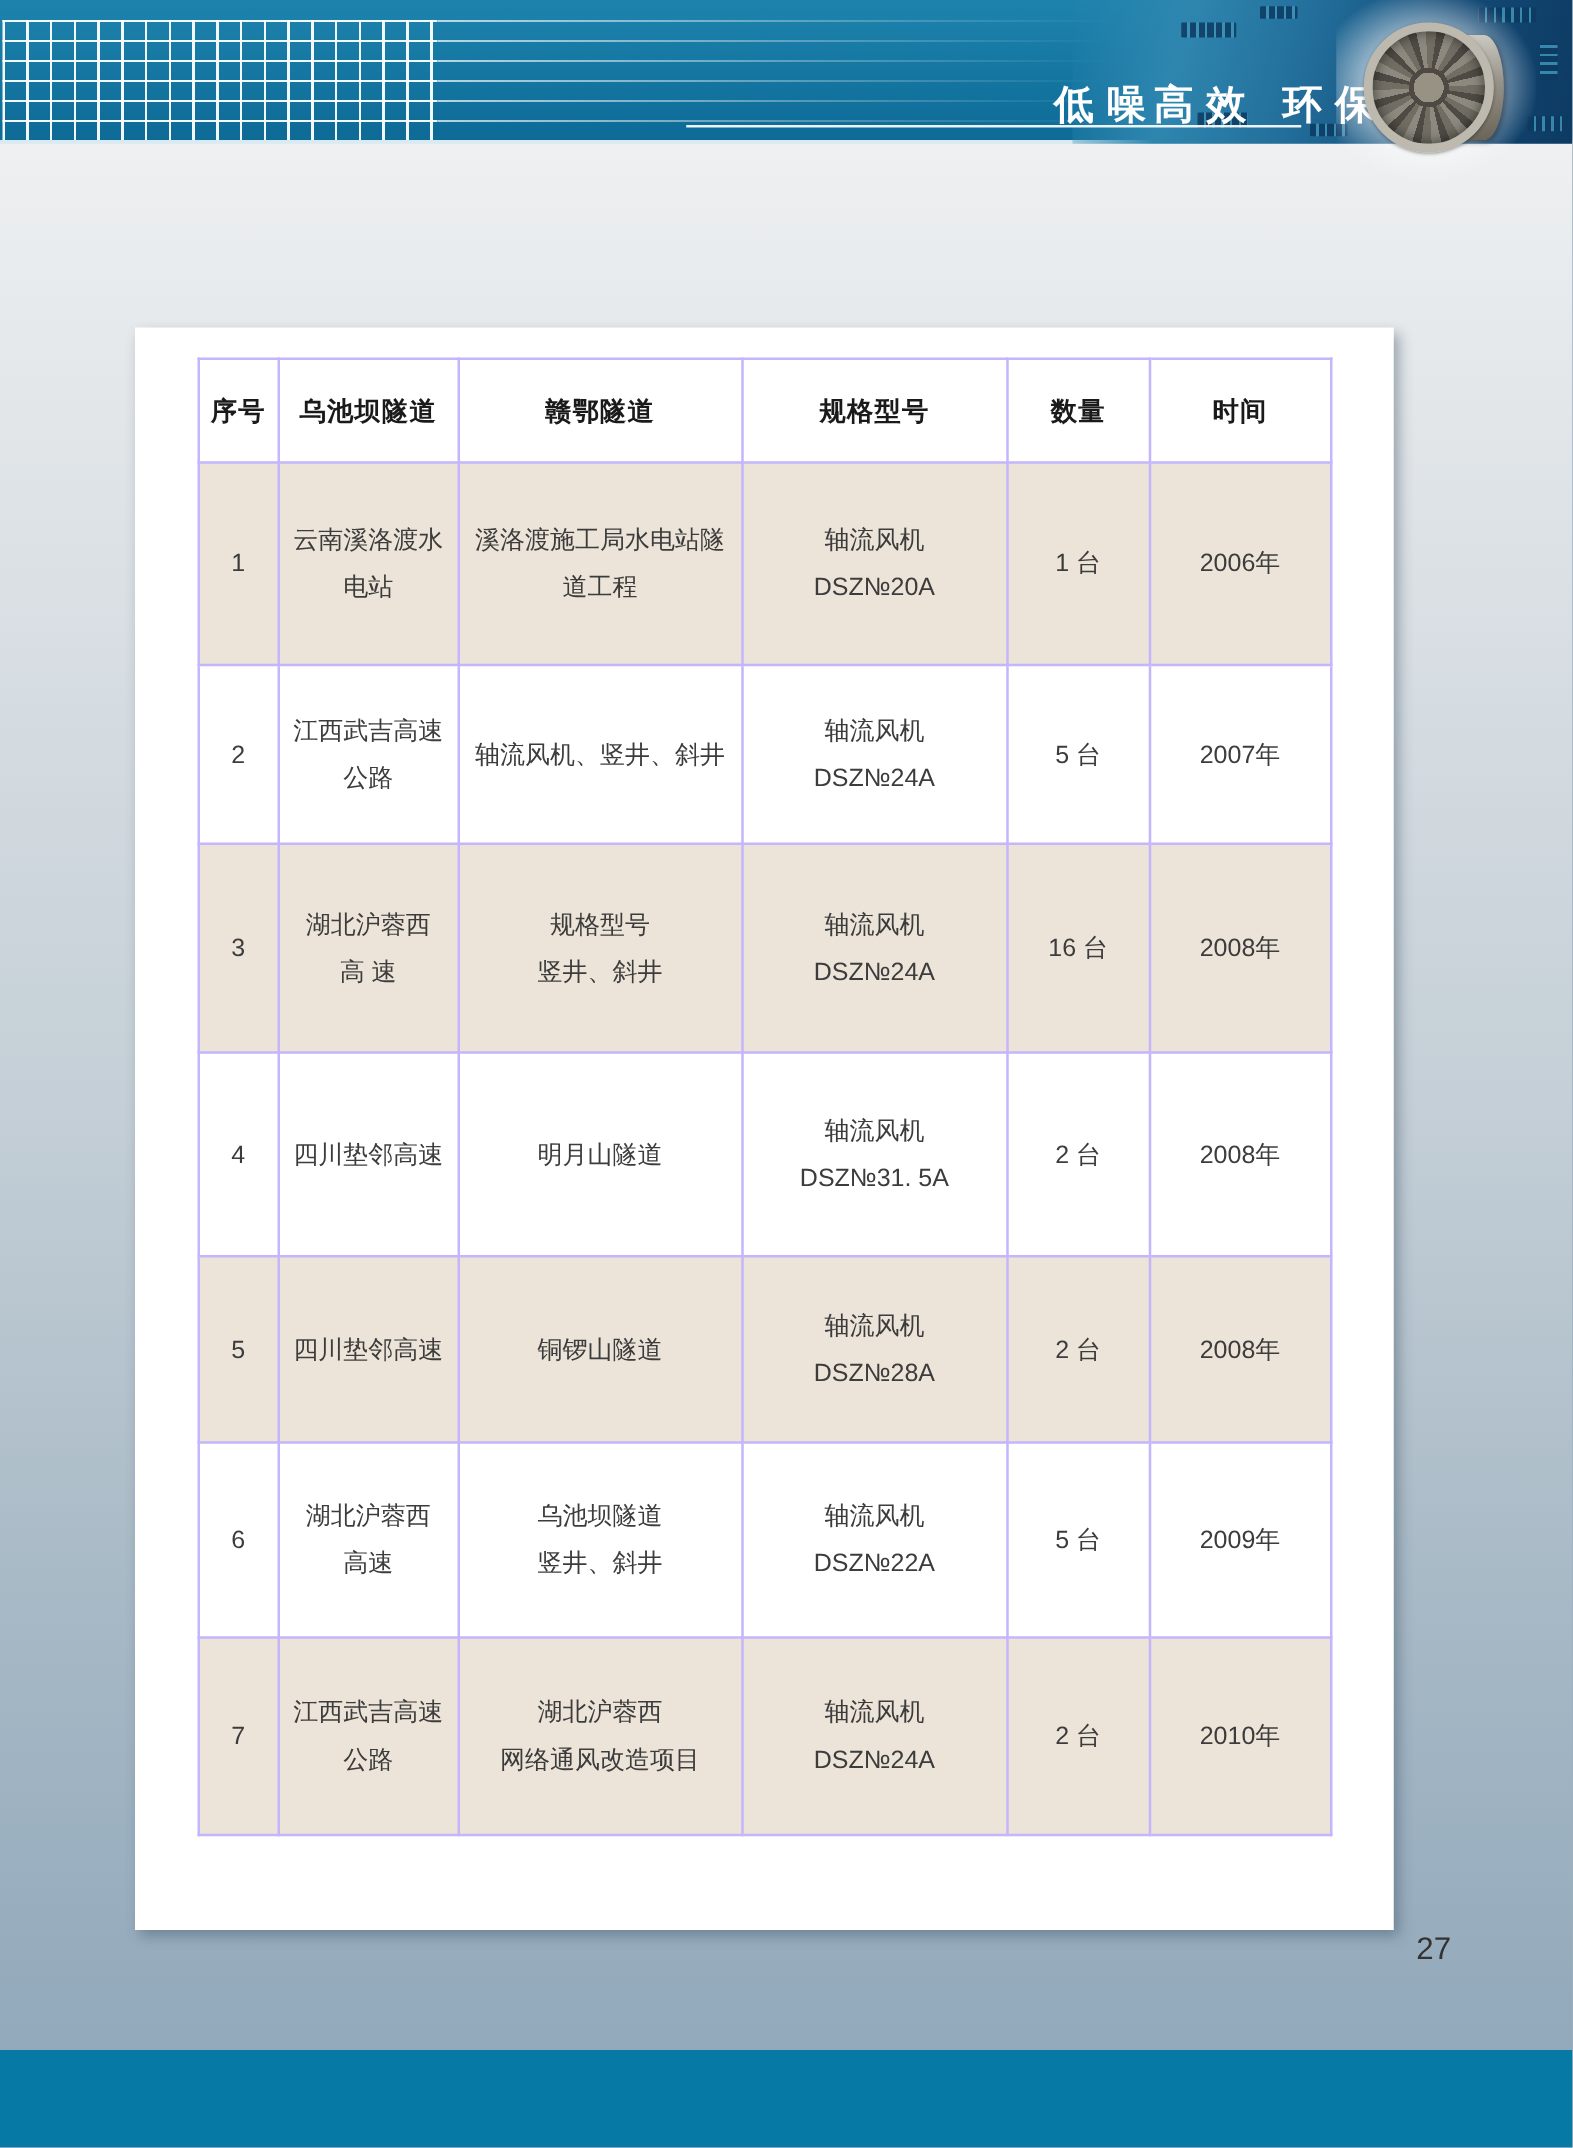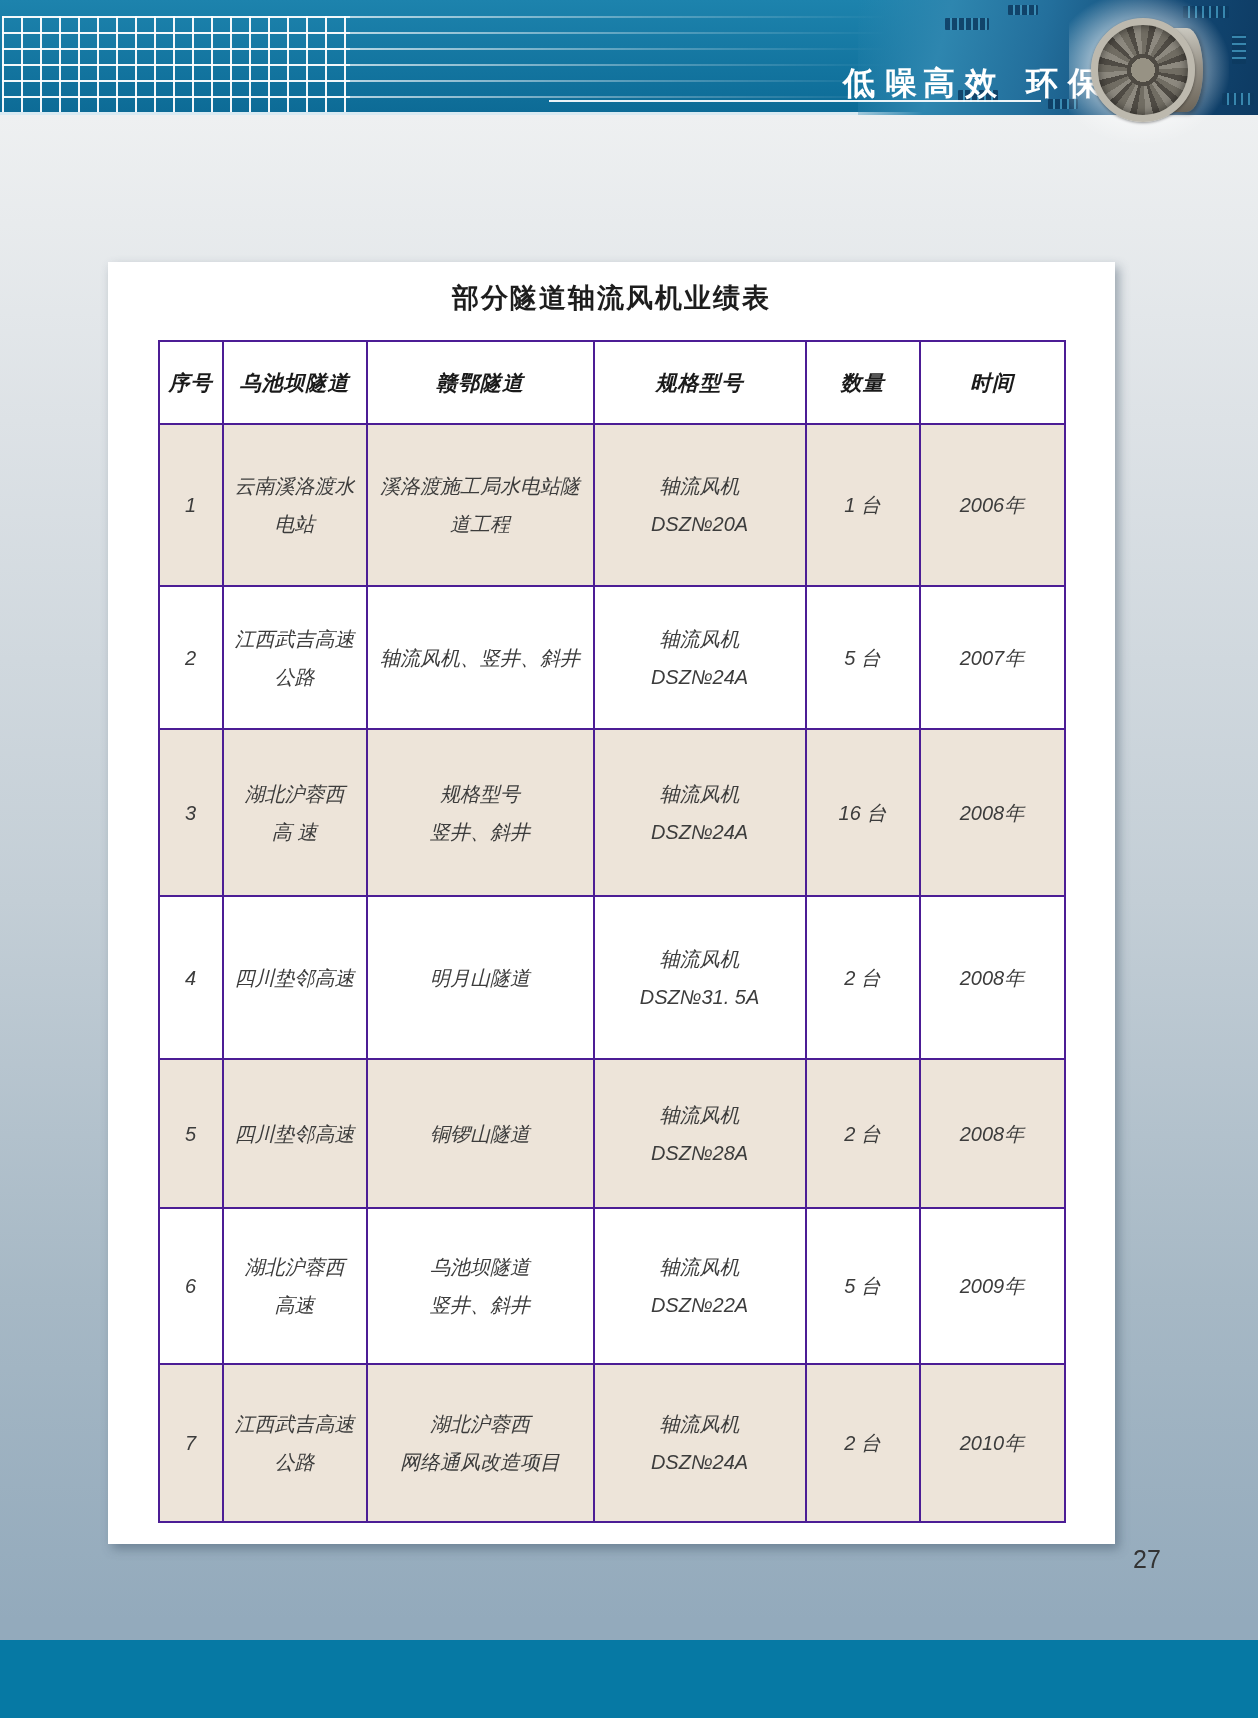--- a/index.html
+++ b/index.html
@@ -45,22 +45,22 @@
       radial-gradient(circle,#979284 0 12px,#4e4a43 12px 16px,rgba(0,0,0,0) 16px),
       repeating-conic-gradient(from 8deg,#4f4b44 0 9deg,#8d897f 9deg 19deg,#716d63 19deg 30deg);
     box-shadow:inset 0 0 10px rgba(0,0,0,.55), 0 1px 3px rgba(0,0,0,.4);}
 
   
   .card{position:absolute;left:108px;top:262px;width:1007px;height:1282px;background:#ffffff;
     box-shadow:4px 5px 10px rgba(60,80,100,.45);}
   .title{margin:18px 0 0;text-align:center;font-size:27px;font-weight:bold;color:#1d1d1d;letter-spacing:2px;}
 
   table.perf{border-collapse:collapse;table-layout:fixed;width:906px;margin:24px auto 0;}
-  .perf th,.perf td{border:2px solid #4c1d95;text-align:center;vertical-align:middle;
-    white-space:pre-line;padding:12px 4px;font-style:italic;}
+  .perf th,.perf td{border:2px solid #c4b5fd;text-align:center;vertical-align:middle;
+    white-space:pre-line;padding:12px 4px;}
   .perf th{font-size:21px;font-weight:bold;color:#1a1a1a;letter-spacing:1px;background:#ffffff;}
   .perf td{font-size:20px;color:#3c3c3c;line-height:1.9;}
   .perf tbody tr:nth-child(odd) td{background:#ede4d9;}
   .perf tbody tr:nth-child(even) td{background:#ffffff;}
 
   .page-number{position:absolute;left:1133px;top:1545px;font-size:25px;color:#333333;}
   .bottom-band{position:absolute;left:0;top:1640px;width:1258px;height:78px;background:#0679a4;}
 </style>
 </head>
 <body>
@@ -84,21 +84,20 @@
     <span class="zh zh3">环保</span>
     <div class="underline"></div>
     <div class="fan">
       <div class="fan-glow"></div>
       <div class="fan-casing"></div>
       <div class="fan-wheel"></div>
     </div>
   </div>
 
   <div class="card">
-    <div class="title">部分隧道轴流风机业绩表</div>
 
     <table class="perf">
       <colgroup>
         <col style="width:64px">
           <col style="width:144px">
           <col style="width:227px">
         <col style="width:212px">
           <col style="width:114px">
           <col style="width:145px">
       </colgroup>

